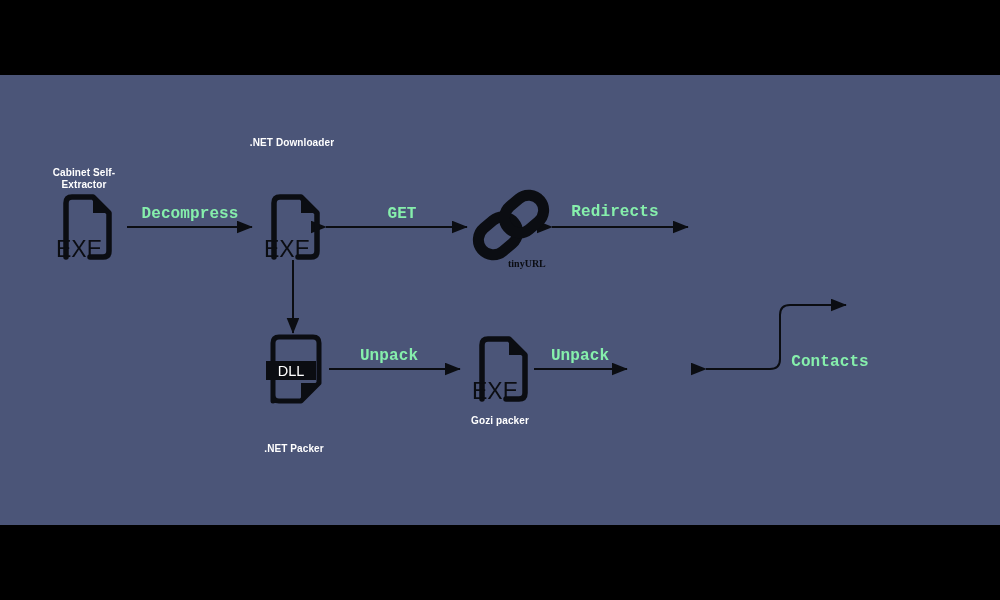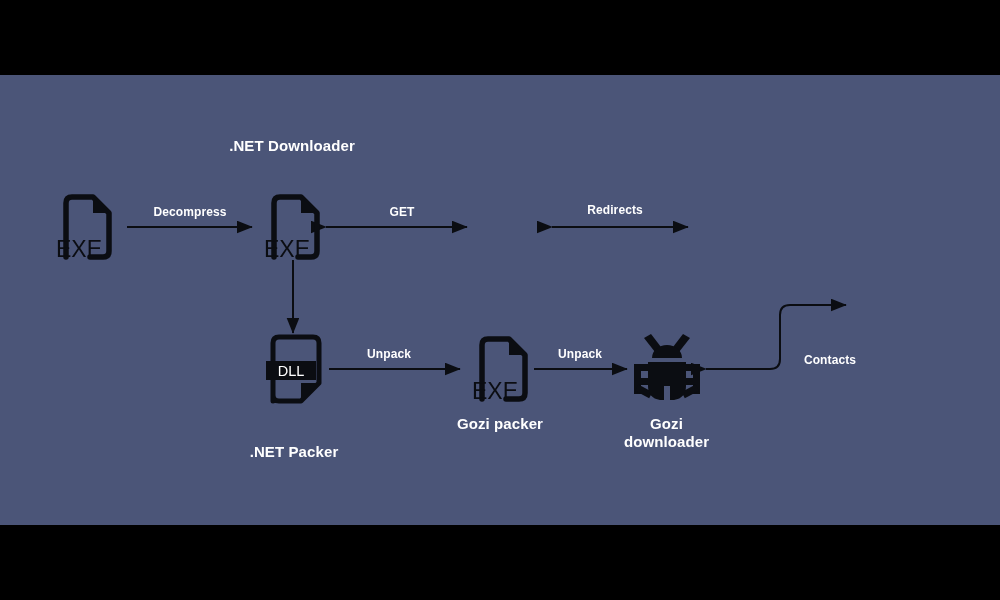--- a/index.html
+++ b/index.html
@@ -7,35 +7,36 @@
   #stage{position:relative;width:1000px;height:600px;background:#000;}
   #canvas{position:absolute;left:0;top:75px;width:1000px;height:450px;background:#4b5578;overflow:hidden;}
   .bar{position:absolute;left:0;width:1000px;background:#000;}
   #bar-top{top:0;height:75px;}
   #bar-bottom{top:525px;height:75px;}
 
   .node{position:absolute;}
   .node-label{
     position:absolute;
     color:#ffffff;
-    font-size:15px;
+    font-size:10px;
     font-weight:bold;
     text-align:center;
     line-height:1.18;
     white-space:pre-line;
     letter-spacing:.1px;
   }
   .edge-label{
     position:absolute;
-    color:#ffffff;
-    font-size:12px;
+    color:#86efac;
+    font-size:16px;
     font-weight:bold;
     text-align:center;
     white-space:nowrap;
     letter-spacing:.1px;
+    font-family:Liberation Mono, monospace;
   }
   svg{overflow:visible;display:block;}
   .ftext{font-family:"Liberation Sans",sans-serif;font-weight:400;fill:#0b0d12;}
   .tinyurl{font-family:"Liberation Serif",serif;font-weight:bold;fill:#0b0d12;}
 </style>
 </head>
 <body>
 
 <div id="stage">
 
@@ -84,37 +85,48 @@
     </svg>
 
     <div class="edge-label" style="left:130px;top:130px;width:120px;">Decompress</div>
     <div class="edge-label" style="left:342px;top:130px;width:120px;">GET</div>
     <div class="edge-label" style="left:555px;top:128px;width:120px;">Redirects</div>
     <div class="edge-label" style="left:329px;top:272px;width:120px;">Unpack</div>
     <div class="edge-label" style="left:520px;top:272px;width:120px;">Unpack</div>
     <div class="edge-label" style="left:785px;top:278px;width:90px;text-align:center;">Contacts</div>
 
     <div class="node" style="left:46px;top:116px;">
+      <div class="node-label" style="left:-12px;top:-24px;width:100px;">Cabinet Self-
+Extractor</div>
       <svg width="76" height="72">
 
         <path d="M20 66 L20 12 Q20 6 26 6 L47 6 L63 22 L63 60 Q63 66 57 66 L44 66" fill="none" stroke="#0b0d12" stroke-width="5.5" stroke-linecap="round" stroke-linejoin="round"></path>
         <path d="M47 6 L47 22 L63 22 z" fill="#0b0d12"></path>
         <text class="ftext" x="10" y="66" font-size="23">EXE</text>
       </svg>
     </div>
 
     <div class="node" style="left:254px;top:116px;">
       <div class="node-label" style="left:-42px;top:-54px;width:160px;">.NET Downloader</div>
       <svg width="76" height="72">
         <path d="M20 66 L20 12 Q20 6 26 6 L47 6 L63 22 L63 60 Q63 66 57 66 L44 66" fill="none" stroke="#0b0d12" stroke-width="5.5" stroke-linecap="round" stroke-linejoin="round"></path>
         <path d="M47 6 L47 22 L63 22 z" fill="#0b0d12"></path>
         <text class="ftext" x="10" y="66" font-size="23">EXE</text>
       </svg>
     </div>
 
+    <div class="node" style="left:466px;top:110px;">
+      <svg width="90" height="88">
+        <g transform="translate(45,40) rotate(-40)">
+          <rect x="-38" y="-15" width="42" height="30" rx="15" ry="15" fill="none" stroke="#0b0d12" stroke-width="11"></rect>
+          <rect x="-4" y="-15" width="42" height="30" rx="15" ry="15" fill="none" stroke="#0b0d12" stroke-width="11"></rect>
+        </g>
+        <text class="tinyurl" x="42" y="82" font-size="10">tinyURL</text>
+      </svg>
+    </div>
 
 
 
     <div class="node" style="left:256px;top:258px;">
       <div class="node-label" style="left:-22px;top:88px;width:120px;margin-top:22px;">.NET Packer</div>
       <svg width="76" height="78">
 
         <path d="M17 68 L17 10 Q17 4 23 4 L57 4 Q63 4 63 10 L63 50 L45 68 L23 68 Q17 68 17 62 z" fill="none" stroke="#0b0d12" stroke-width="5" stroke-linejoin="round"></path>
         <path d="M63 50 L45 50 L45 68 z" fill="#0b0d12"></path>
         <rect x="10" y="28" width="50" height="19" fill="#0b0d12"></rect>
@@ -124,41 +136,15 @@
 
     <div class="node" style="left:462px;top:258px;">
       <div class="node-label" style="left:-22px;top:82px;width:120px;">Gozi packer</div>
       <svg width="76" height="72">
         <path d="M20 66 L20 12 Q20 6 26 6 L47 6 L63 22 L63 60 Q63 66 57 66 L44 66" fill="none" stroke="#0b0d12" stroke-width="5.5" stroke-linecap="round" stroke-linejoin="round"></path>
         <path d="M47 6 L47 22 L63 22 z" fill="#0b0d12"></path>
         <text class="ftext" x="10" y="66" font-size="23">EXE</text>
       </svg>
     </div>
 
-    <div class="node" style="left:628px;top:255px;">
-      <div class="node-label" style="left:-14px;top:85px;width:105px;">Gozi downloader</div>
-      <svg width="78" height="76">
-        <g fill="#0b0d12">
-
-          <path d="M16 8 L23 4 L33 17 L27 22 z"></path>
-          <path d="M62 8 L55 4 L45 17 L51 22 z"></path>
-
-          <path d="M24 28 A15 13 0 0 1 54 28 z"></path>
-
-          <rect x="6" y="34" width="18" height="7"></rect>
-          <rect x="6" y="34" width="7" height="16"></rect>
-          <rect x="6" y="48" width="18" height="7"></rect>
-          <rect x="6" y="48" width="7" height="16"></rect>
-          <rect x="8" y="58" width="16" height="7" transform="rotate(28 16 61)"></rect>
-
-          <rect x="54" y="34" width="18" height="7"></rect>
-          <rect x="65" y="34" width="7" height="16"></rect>
-          <rect x="54" y="48" width="18" height="7"></rect>
-          <rect x="65" y="48" width="7" height="16"></rect>
-          <rect x="54" y="58" width="16" height="7" transform="rotate(-28 62 61)"></rect>
-
-          <path d="M20 32 L58 32 L58 56 Q58 68 46 70 L42 70 L42 56 L36 56 L36 70 L32 70 Q20 68 20 56 z"></path>
-        </g>
-      </svg>
-    </div>
 
   </div>
 </div>
 
 </body></html>

